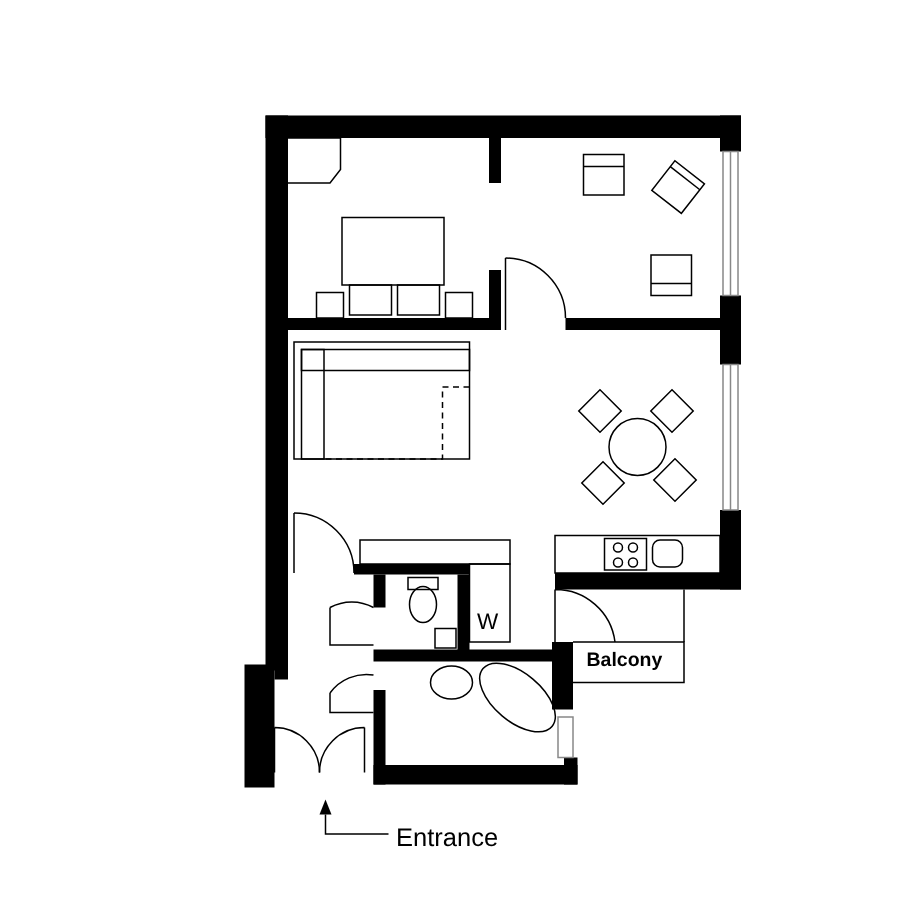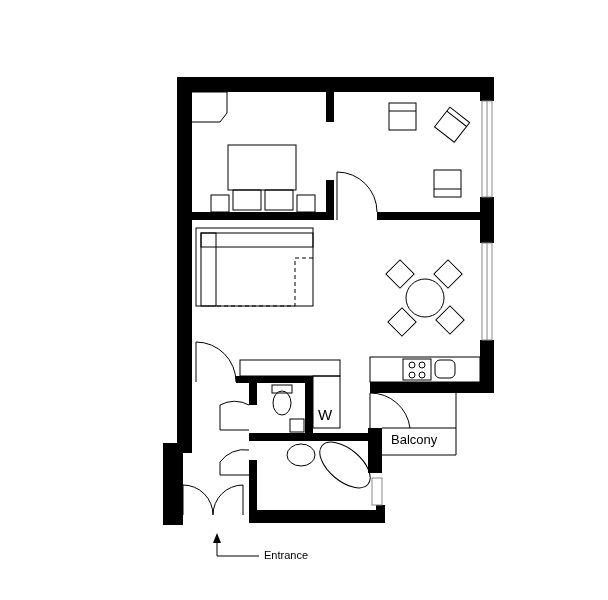--- a/index.html
+++ b/index.html
@@ -1,20 +1,20 @@
 <!DOCTYPE html>
 <html><head>
 <meta charset="utf-8">
 <style>
   html,body{margin:0;padding:0;background:#ffffff;}
   body{width:608px;height:600px;position:relative;overflow:hidden;font-family:"Liberation Sans",sans-serif;}
   svg{position:absolute;left:0;top:0;}
   .lbl{position:absolute;color:#000;white-space:nowrap;}
-  .entrance{left:264px;top:549px;font-size:11px;}
-  .balcony{left:391px;top:432px;font-size:13px;font-weight:normal;}
+  .entrance{left:264px;top:549px;font-size:17px;}
+  .balcony{left:391px;top:432px;font-size:13px;font-weight:bold;}
   .wm{left:318px;top:406px;font-size:15px;}
 </style>
 </head>
 <body>
 
 <svg width="608" height="600" viewBox="0 0 608 600">
   <g fill="#000">
 
     <rect x="177" y="77" width="317" height="15"></rect>
 

